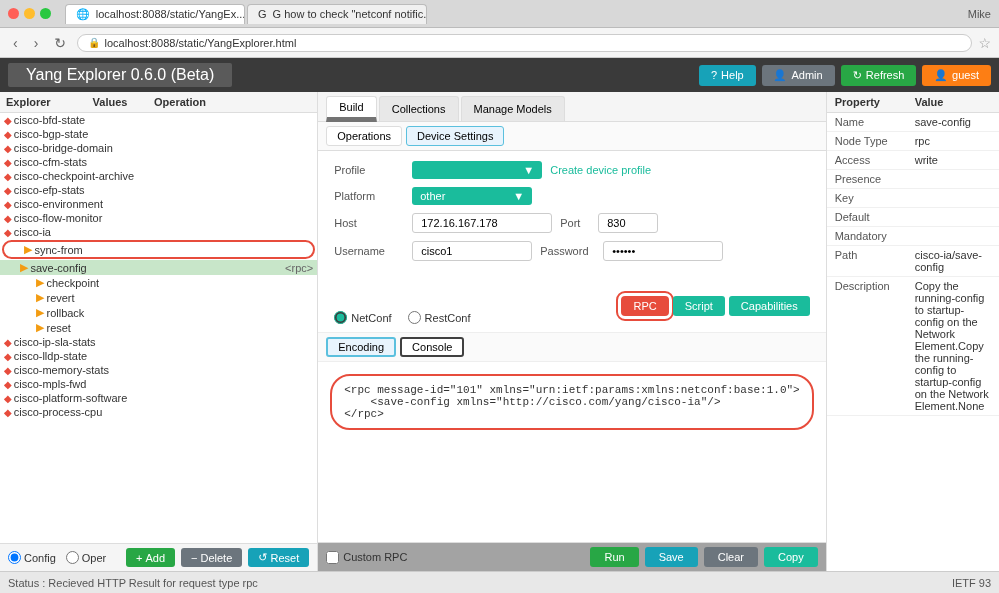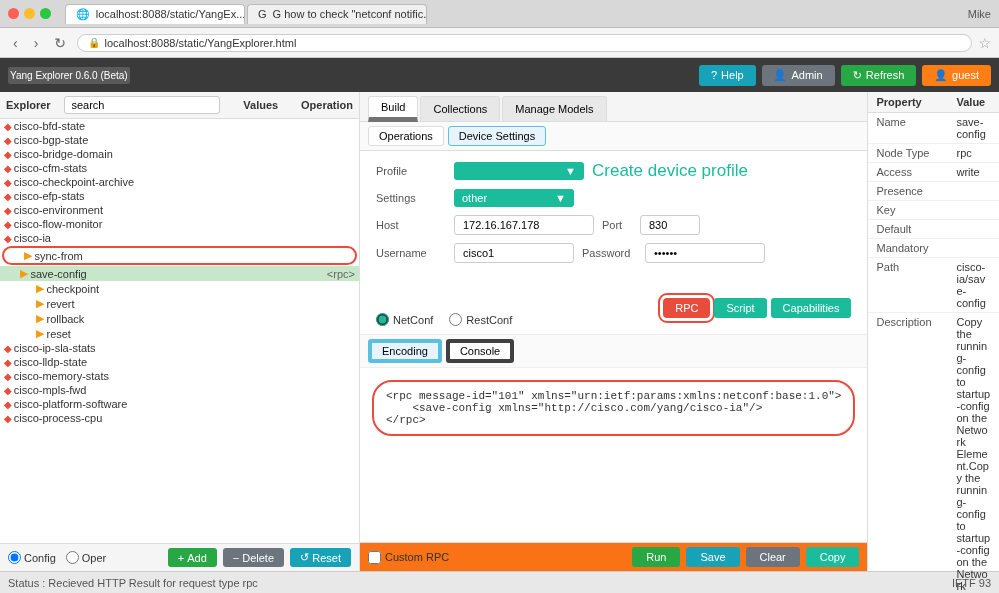--- a/index.html
+++ b/index.html
@@ -18,21 +18,21 @@
     .browser-user { margin-left: auto; font-size: 11px; color: #555; }
 
     .browser-nav { background: #f5f5f5; height: 30px; display: flex; align-items: center; padding: 0 8px; gap: 6px; border-bottom: 1px solid #ccc; }
     .nav-btn { background: none; border: none; color: #666; font-size: 14px; cursor: pointer; padding: 2px 5px; }
     .url-bar { flex: 1; background: #fff; border: 1px solid #ccc; border-radius: 12px; padding: 2px 10px; font-size: 11px; color: #333; display: flex; align-items: center; gap: 4px; }
     .url-bar-lock { color: #4caf50; font-size: 10px; }
     .star-btn { color: #999; font-size: 14px; }
 
     
     .app-header { background: #3a3a3a; height: 34px; display: flex; align-items: center; padding: 0 8px; gap: 8px; }
-    .app-title-badge { background: #5a5a5a; color: #fff; padding: 3px 2px; border-radius: 2px; font-size: 10px; font-weight: 500; }
+    .app-title-badge { background: #5a5a5a; color: #fff; padding: 3px 18px; border-radius: 2px; font-size: 16px; font-weight: 500; }
     .header-btns { margin-left: auto; display: flex; gap: 6px; }
     .header-btn { padding: 4px 12px; border-radius: 3px; border: none; font-size: 11px; cursor: pointer; display: flex; align-items: center; gap: 4px; color: #fff; }
     .btn-help { background: #17a2b8; }
     .btn-admin { background: #6c757d; }
     .btn-refresh { background: #28a745; }
     .btn-guest { background: #fd7e14; }
 
     
     .main-layout { display: flex; height: calc(593px - 28px - 30px - 34px - 22px); }
 
@@ -70,41 +70,41 @@
     .sub-tab-btn { padding: 3px 10px; border: 1px solid #ddd; border-radius: 3px; font-size: 11px; cursor: pointer; background: #fff; }
     .sub-tab-btn.active { background: #e8f4fd; border-color: #5bc0de; }
 
     
     .form-panel { padding: 10px 16px; }
     .form-row { display: flex; align-items: center; margin-bottom: 8px; gap: 8px; }
     .form-label { width: 70px; font-size: 11px; color: #555; }
     .form-input { border: 1px solid #ccc; border-radius: 3px; padding: 3px 8px; font-size: 11px; width: 120px; }
     .form-select { background: #1abc9c; color: #fff; border: none; border-radius: 3px; padding: 3px 8px; font-size: 11px; width: 130px; cursor: pointer; display: flex; align-items: center; justify-content: space-between; }
     .form-select-other { background: #1abc9c; color: #fff; border: none; border-radius: 3px; padding: 3px 8px; font-size: 11px; width: 120px; cursor: pointer; }
-    .create-profile-link { color: #1abc9c; font-size: 17px; cursor: pointer; text-decoration: none; }
+    .create-profile-link { color: #1abc9c; font-size: 11px; cursor: pointer; text-decoration: none; }
     .port-input { width: 60px; }
 
     
     .protocol-row { display: flex; align-items: center; gap: 16px; padding: 8px 16px; border-bottom: 1px solid #eee; }
     .proto-radio { display: flex; align-items: center; gap: 4px; font-size: 11px; margin-top: 24px; }
     .proto-radio input[type=radio] { accent-color: #1abc9c; }
     .action-btns { margin-left: auto; display: flex; gap: 4px; }
     .action-btn { padding: 4px 12px; border-radius: 3px; border: none; font-size: 11px; cursor: pointer; color: #fff; }
     .btn-rpc { background: #e74c3c; }
     .btn-script { background: #1abc9c; }
     .btn-capabilities { background: #1abc9c; }
 
     
     .enc-tabs { display: flex; padding: 4px 8px; gap: 4px; background: #fafafa; border-bottom: 1px solid #eee; }
-    .enc-tab { padding: 2px 10px; border: 4px solid #404040; border-radius: 3px; font-size: 11px; cursor: pointer; background: #fff; }
+    .enc-tab { padding: 2px 10px; border: 2px solid #404040; border-radius: 3px; font-size: 11px; cursor: pointer; background: #fff; }
     .enc-tab.active { background: #e8f4fd; border-color: #5bc0de; }
     .code-area { flex: 1; padding: 8px 12px; background: #fff; font-family: 'Courier New', monospace; font-size: 11px; color: #333; overflow: auto; position: relative; }
 
     
-    .bottom-bar { border-top: 1px solid #ddd; padding: 4px 8px; display: flex; align-items: center; gap: 6px; background: #f97316; margin-top: 36px; }
+    .bottom-bar { border-top: 1px solid #ddd; padding: 4px 8px; display: flex; align-items: center; gap: 6px; background: #a3a3a3; margin-top: 36px; }
     .custom-rpc-checkbox { display: flex; align-items: center; gap: 4px; font-size: 11px; }
     .bottom-btns { margin-left: auto; display: flex; gap: 6px; }
     .bottom-btn { padding: 4px 14px; border-radius: 3px; border: none; font-size: 11px; cursor: pointer; color: #fff; }
     .btn-run { background: #28a745; }
     .btn-save { background: #17a2b8; }
     .btn-clear { background: #6c757d; }
     .btn-copy { background: #1abc9c; }
 
     
     .property-panel { width: 195px; background: #fff; display: flex; flex-direction: column; }
@@ -175,21 +175,20 @@
       <span>guest</span>
     </button>
   </div>
 </div>
 
 <div class="main-layout">
 
   <div class="sidebar">
     <div class="sidebar-header">
       <div class="sidebar-section-label">Explorer</div>
-      <input class="sidebar-search" placeholder="search" value="search" style="">
       <div class="values-label">Values</div>
       <div class="operation-label">Operation</div>
     </div>
     <div class="sidebar-list">
 
       <div class="tree-item" style="padding-left:4px">
         <span class="icon">◆</span>
         <span class="tree-item-label">cisco-bfd-state</span>
       </div>
       <div class="tree-item" style="padding-left:4px">
@@ -318,21 +317,21 @@
     <div class="form-panel">
       <div class="form-row">
         <div class="form-label">Profile</div>
         <div class="form-select" style="min-width:130px;">
           <span></span>
           <span>▼</span>
         </div>
         <a class="create-profile-link">Create device profile</a>
       </div>
       <div class="form-row">
-        <div class="form-label">Settings</div>
+        <div class="form-label">Platform</div>
         <div class="form-select-other" style="display:flex;align-items:center;justify-content:space-between;">
           <span>other</span>
           <span>▼</span>
         </div>
       </div>
       <div class="form-row">
         <div class="form-label">Host</div>
         <input class="form-input" style="width: 140px;" value="172.16.167.178">
         <div class="form-label" style="width:30px;">Port</div>
         <input class="form-input port-input" value="830" style="">

